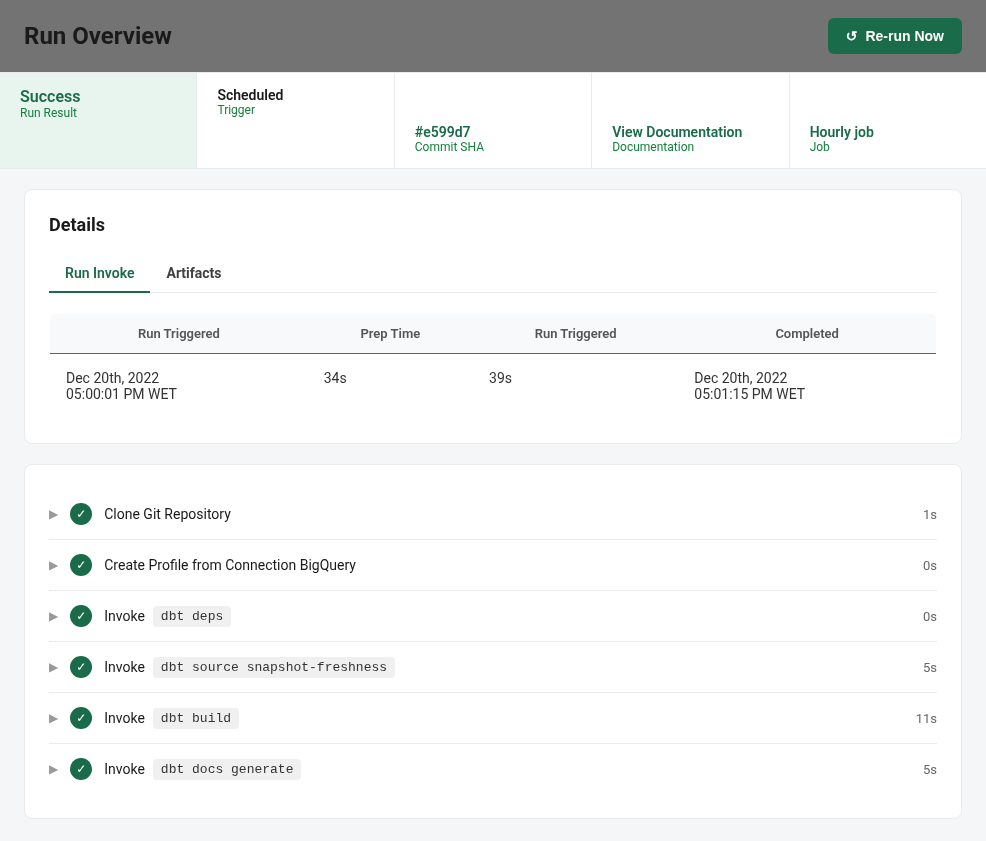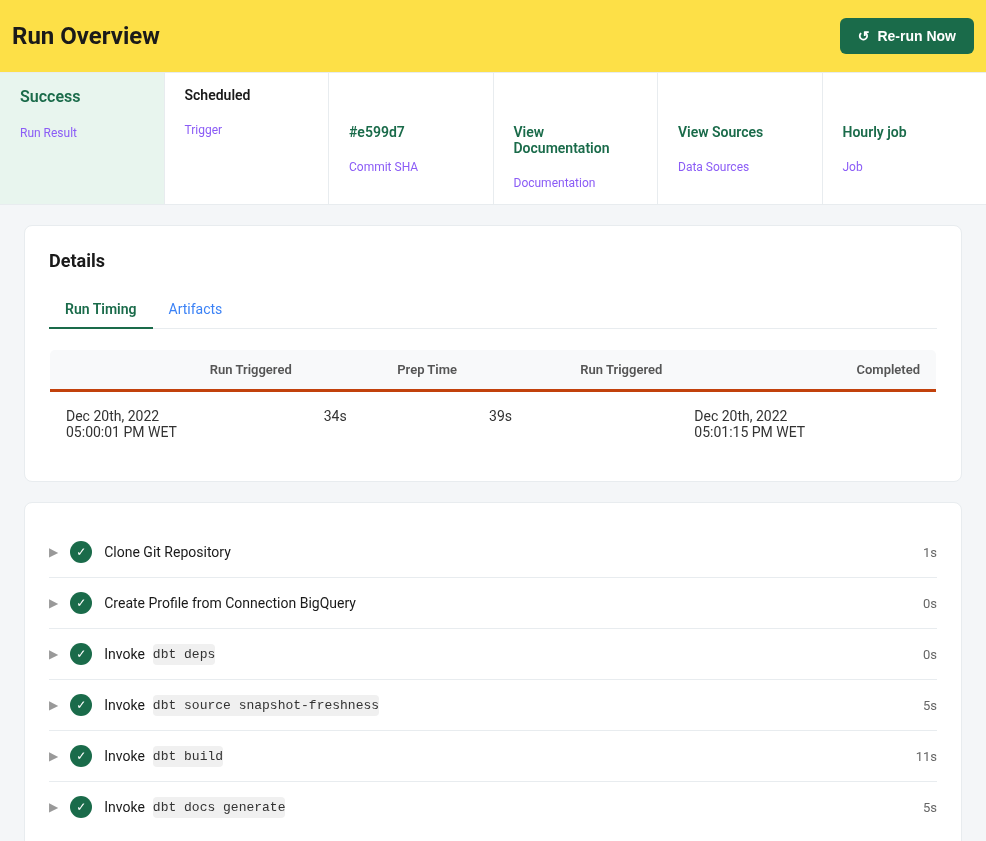--- a/index.html
+++ b/index.html
@@ -1,81 +1,81 @@
 <!DOCTYPE html>
 <html><head>
   <meta charset="utf-8">
   <style>
     * { box-sizing: border-box; margin: 0; padding: 0; }
     body { font-family: -apple-system, BlinkMacSystemFont, 'Segoe UI', Roboto, sans-serif; background: #f4f6f8; color: #333; font-size: 14px; }
 
     .top-bar {
       display: flex; align-items: center; justify-content: space-between;
-      padding: 18px 12px; background: #fde047;
+      padding: 18px 24px; background: #737373;
     }
     .page-title { font-size: 24px; font-weight: 700; color: #1a1a1a; }
     .rerun-btn {
       background: #1a6b4a; color: #fff; border: none; border-radius: 6px;
       padding: 10px 18px; font-size: 14px; font-weight: 600; cursor: pointer;
       display: flex; align-items: center; gap: 8px;
     }
 
     .info-bar {
       display: flex; background: #fff; border-top: 1px solid #e8ecef; border-bottom: 1px solid #e8ecef;
     }
     .info-cell {
       flex: 1; padding: 14px 20px; border-right: 1px solid #e8ecef;
-      display: flex; flex-direction: column; gap: 20px;
+      display: flex; flex-direction: column; gap: 0;
     }
     .info-cell:last-child { border-right: none; }
     .info-cell-value { font-size: 14px; font-weight: 600; color: #1a1a1a; }
     .info-cell-value.success { color: #1a6b4a; font-size: 16px; }
     .info-cell-value.link { color: #1a6b4a; text-decoration: none; margin-top: 37px; }
-    .info-cell-label { font-size: 12px; color: #8b5cf6; }
+    .info-cell-label { font-size: 12px; color: #15803d; }
     .info-cell.success-cell { background: #e8f5ee; }
     .info-cell.success-cell .info-cell-value { color: #1a6b4a; }
 
     .main-content { padding: 20px 24px; display: flex; flex-direction: column; gap: 20px; }
 
     .card {
       background: #fff; border-radius: 8px; border: 1px solid #e8ecef; padding: 24px;
     }
     .card-title { font-size: 18px; font-weight: 700; margin-bottom: 20px; color: #1a1a1a; }
 
     .tabs { display: flex; border-bottom: 1px solid #e8ecef; margin-bottom: 20px; }
     .tab {
-      padding: 10px 16px; cursor: pointer; font-size: 14px; font-weight: 400;
-      color: #3b82f6; border-bottom: 2px solid transparent; margin-bottom: -1px;
+      padding: 10px 16px; cursor: pointer; font-size: 14px; font-weight: 700;
+      color: #404040; border-bottom: 2px solid transparent; margin-bottom: -1px;
     }
     .tab.active { color: #1a6b4a; border-bottom-color: #1a6b4a; font-weight: 600; }
 
     .table { width: 100%; border-collapse: collapse; border: 1px solid #e8ecef; border-radius: 6px; overflow: hidden; }
     .table th {
-      background: #f8f9fa; text-align: right; padding: 12px 16px;
-      font-size: 13px; font-weight: 600; color: #555; border-bottom: 3px solid #c2410c;
+      background: #f8f9fa; text-align: center; padding: 12px 16px;
+      font-size: 13px; font-weight: 600; color: #555; border-bottom: 1px solid #c2410c;
     }
     .table td { padding: 16px 16px; font-size: 14px; color: #333; vertical-align: top; margin-top: 32px; }
     .table tr:not(:last-child) td { border-bottom: 1px solid #e8ecef; }
 
     .run-steps-card { background: #fff; border-radius: 8px; border: 1px solid #e8ecef; padding: 24px; }
 
     .step-item {
       display: flex; align-items: center; justify-content: space-between;
       padding: 14px 0; border-bottom: 1px solid #e8ecef;
     }
     .step-item:last-child { border-bottom: none; }
     .step-left { display: flex; align-items: center; gap: 12px; }
     .step-chevron { color: #999; font-size: 12px; cursor: pointer; }
     .step-check {
       width: 22px; height: 22px; background: #1a6b4a; border-radius: 50%;
       display: flex; align-items: center; justify-content: center; color: #fff; font-size: 12px; flex-shrink: 0;
     }
     .step-label { font-size: 14px; color: #1a1a1a; display: flex; align-items: center; gap: 8px; }
     .step-code {
-      background: #f0f0f0; border-radius: 4px; padding: 3px 0;
+      background: #f0f0f0; border-radius: 4px; padding: 3px 8px;
       font-family: 'Courier New', monospace; font-size: 13px; color: #333;
     }
     .step-duration { font-size: 13px; color: #666; }
   </style>
 </head>
 <body>
 
 <div class="top-bar">
   <h1 class="page-title">Run Overview</h1>
   <button class="rerun-btn">
@@ -95,36 +95,32 @@
   </div>
   <div class="info-cell">
     <a class="info-cell-value link" href="#">#e599d7</a>
     <span class="info-cell-label">Commit SHA</span>
   </div>
   <div class="info-cell">
     <a class="info-cell-value link" href="#">View Documentation</a>
     <span class="info-cell-label">Documentation</span>
   </div>
   <div class="info-cell">
-    <a class="info-cell-value link" href="#">View Sources</a>
-    <span class="info-cell-label">Data Sources</span>
-  </div>
-  <div class="info-cell">
     <a class="info-cell-value link" href="#">Hourly job</a>
     <span class="info-cell-label">Job</span>
   </div>
 </div>
 
 <div class="main-content">
 
   <div class="card">
     <div class="card-title">Details</div>
 
     <div class="tabs">
-      <div class="tab active">Run Timing</div>
+      <div class="tab active">Run Invoke</div>
       <div class="tab">Artifacts</div>
     </div>
 
     <table class="table">
       <thead>
         <tr>
           <th>Run Triggered</th>
           <th>Prep Time</th>
           <th>Run Triggered</th>
           <th>Completed</th>

